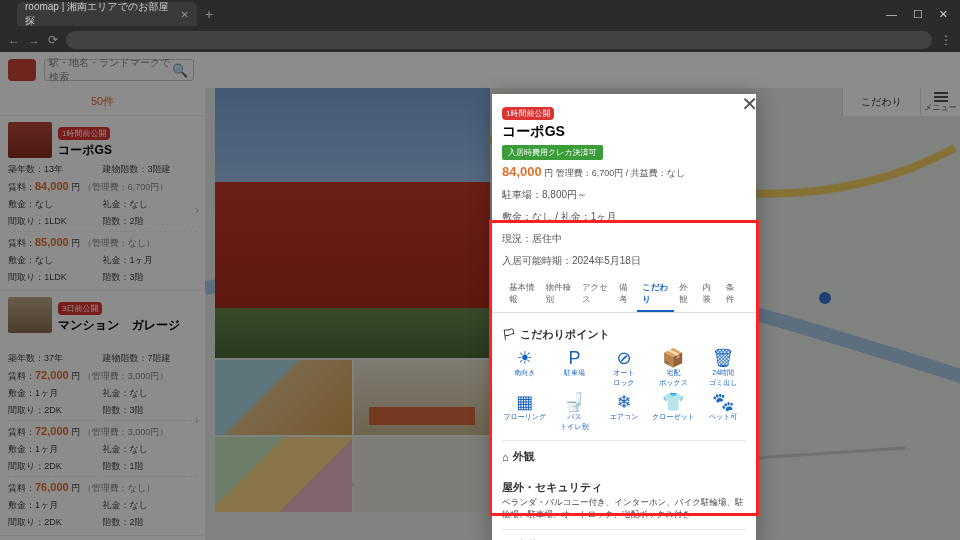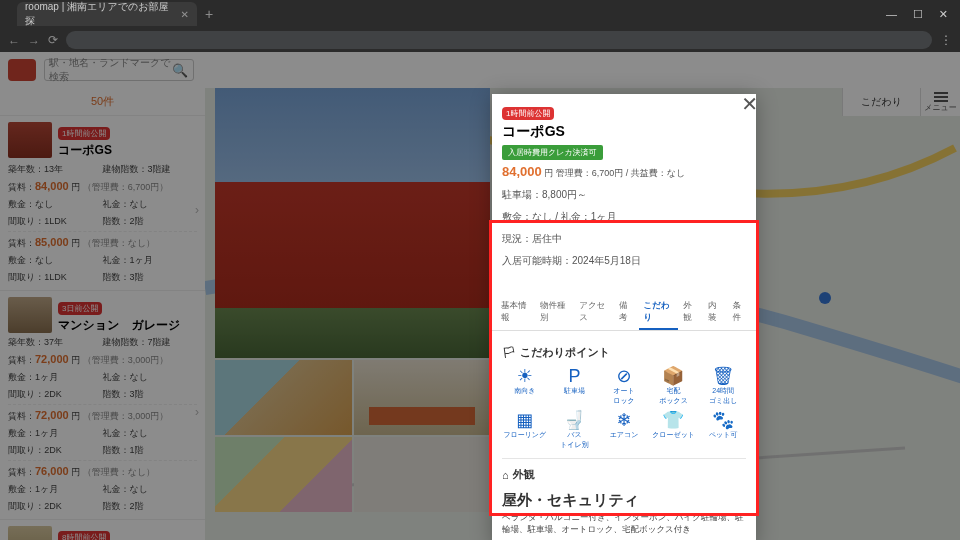--- a/index.html
+++ b/index.html
@@ -51,29 +51,29 @@
 .ph5{background:#e8e4dc}
 .modal{position:absolute;top:42px;left:492px;width:264px;height:452px;background:#fff;z-index:10;box-shadow:0 2px 20px rgba(0,0,0,.3);display:flex;flex-direction:column}
 .redborder{position:absolute;top:168px;left:489px;width:270px;height:296px;border:3px solid #f22;z-index:11;pointer-events:none}
 .close{position:absolute;top:-2px;right:-2px;font-size:20px;color:#555;cursor:pointer;z-index:12}
 .mhdr{padding:8px 10px 4px}
 .mtitle{font-size:14px;font-weight:bold;margin-top:3px}
 .greenbadge{background:#3a9d3a;color:#fff;font-size:8px;padding:2px 6px;border-radius:2px;display:inline-block;margin-top:3px}
 .mprice{margin-top:4px;font-size:9px;color:#555}
 .mprice b{color:#e07030;font-size:13px}
 .mline{font-size:10px;color:#555;margin-top:8px}
-.tabs{display:flex;border-bottom:1px solid #ddd;font-size:8.5px;color:#666;padding:0 4px;margin-top:24px}
+.tabs{display:flex;border-bottom:1px solid #ddd;font-size:8.5px;color:#666;padding:0 12px;margin-top:6px}
 .tabs>div{padding:4px 5px;cursor:pointer}
 .tabs .act{color:#1560c0;border-bottom:2px solid #1560c0;font-weight:bold}
 .body{flex:1;overflow:auto;padding:8px 10px;font-size:10px;color:#333}
 .sect{font-size:11px;font-weight:bold;margin:6px 0 4px;display:flex;align-items:center;gap:4px}
 .icongrid{display:grid;grid-template-columns:repeat(5,1fr);gap:4px;margin:6px 0}
 .icell{display:flex;flex-direction:column;align-items:center;font-size:7px;color:#1560c0;text-align:center}
 .icell .ic{font-size:18px;height:20px;display:flex;align-items:center}
-.sub{font-size:15px;font-weight:bold;margin-top:9px}
+.sub{font-size:11px;font-weight:bold;margin-top:16px}
 .txt{font-size:8.5px;color:#444;margin-top:2px;line-height:1.4}
 hr{border:none;border-top:1px solid #e5e5e5;margin:8px 0}
 .cta{position:absolute;top:464px;left:492px;width:264px;height:30px;display:flex;gap:6px;z-index:9}
 .ctabtn{flex:1;background:#1560c0;color:#fff;border-radius:4px;font-size:9px;display:flex;align-items:center;justify-content:center;gap:4px}
 </style>
 </head>
 <body>
 
 <div class="titlebar">
   <div class="tab">
@@ -150,21 +150,21 @@
             <div>間取り：1LDK</div>
             <div>階数：3階</div>
           </div>
           <span class="chev">›</span>
         </div>
         <div class="card">
           <div class="cardhead">
             <div class="thumb th2"></div>
             <div><span class="badge">3日前公開</span><div class="cardtitle">マンション　ガレージ</div></div>
           </div>
-          <div class="row" style="margin-top:2px">
+          <div class="row" style="margin-top:18px">
             <div>築年数：37年</div>
             <div>建物階数：7階建</div>
           </div>
           <div class="row">
             <div>賃料：<span class="price">72,000</span> 円 <span style="color:#888">（管理費：3,000円）</span></div>
           </div>
           <div class="row">
             <div>敷金：1ヶ月</div>
             <div>礼金：なし</div>
           </div>

